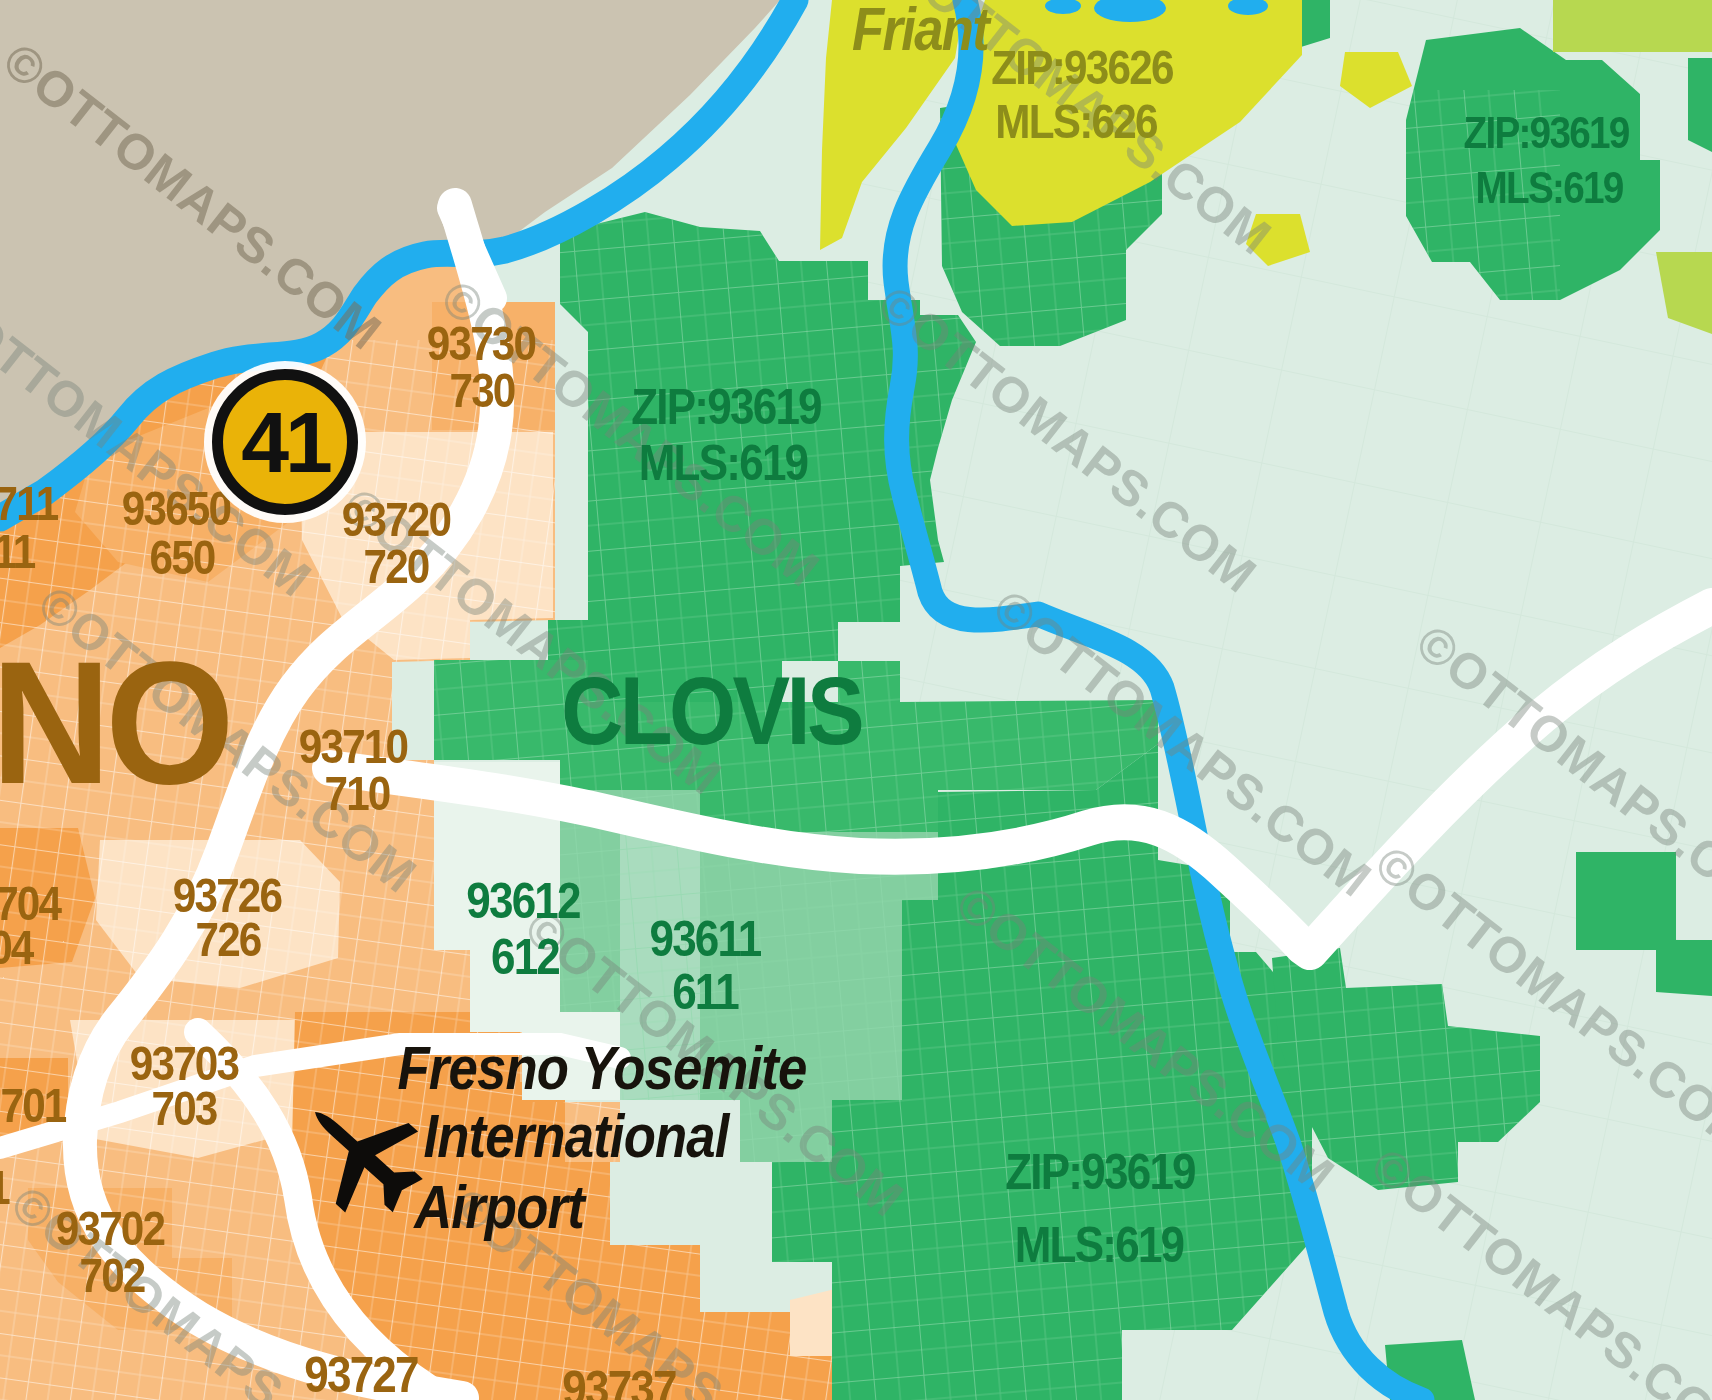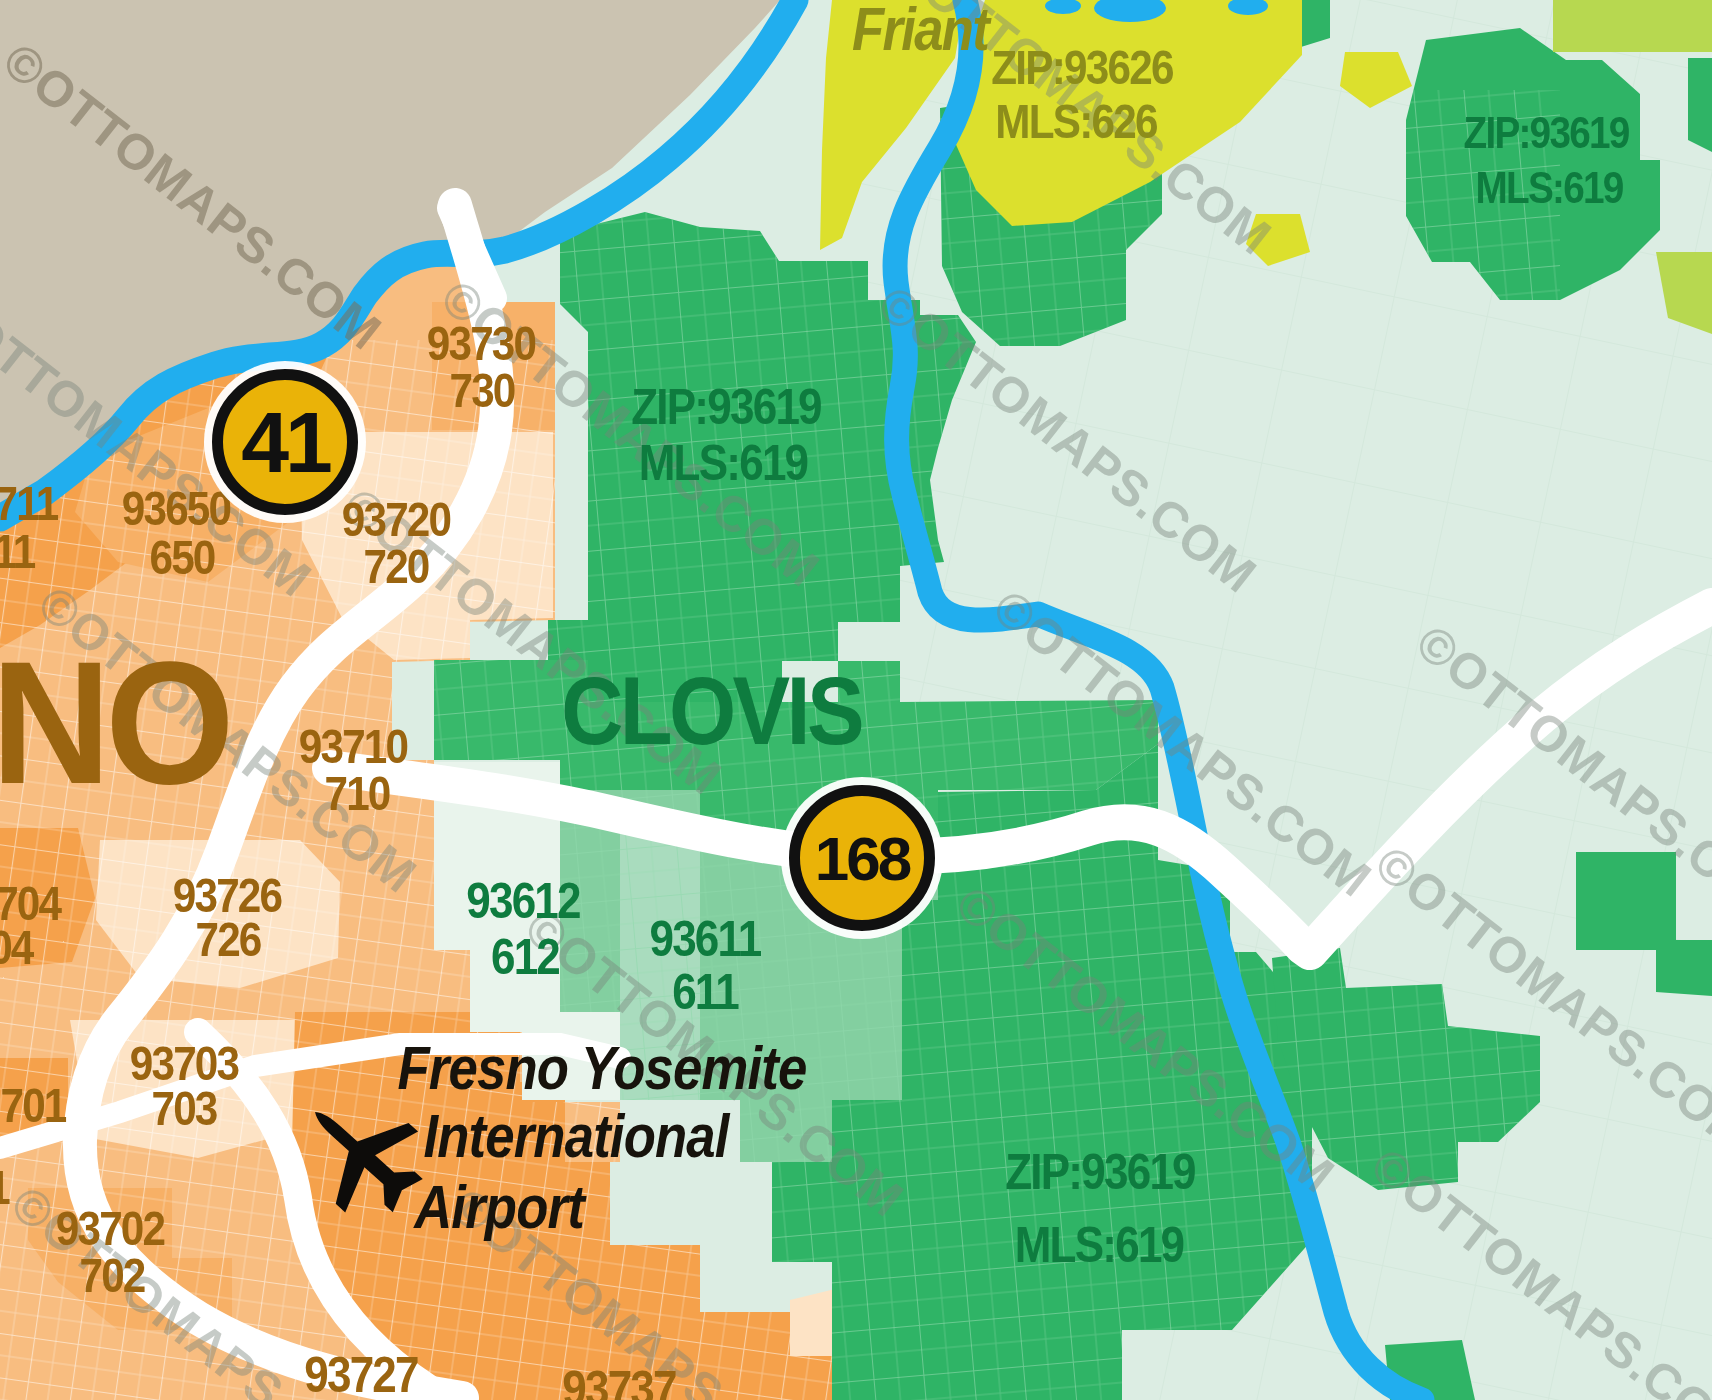--- a/index.html
+++ b/index.html
@@ -179,17 +179,14 @@
   <div class="lbl brown" style="left:33px;top:1106px;font-size:48px;">701</div>
   <div class="lbl brown" style="left:-2px;top:1188px;font-size:48px;">1</div>
   <div class="lbl brown" style="left:110px;top:1229px;font-size:48px;">93702</div>
   <div class="lbl brown" style="left:112px;top:1276px;font-size:48px;">702</div>
   <div class="lbl brown" style="left:361px;top:1375px;font-size:50px;">93727</div>
   <div class="lbl brown" style="left:619px;top:1389px;font-size:50px;">93737</div>
 
   <div class="shield shield-41">
     <span>41</span>
   </div>
-  <div class="shield shield-168">
-    <span>168</span>
-  </div>
 
 </div>
 
 </body></html>

